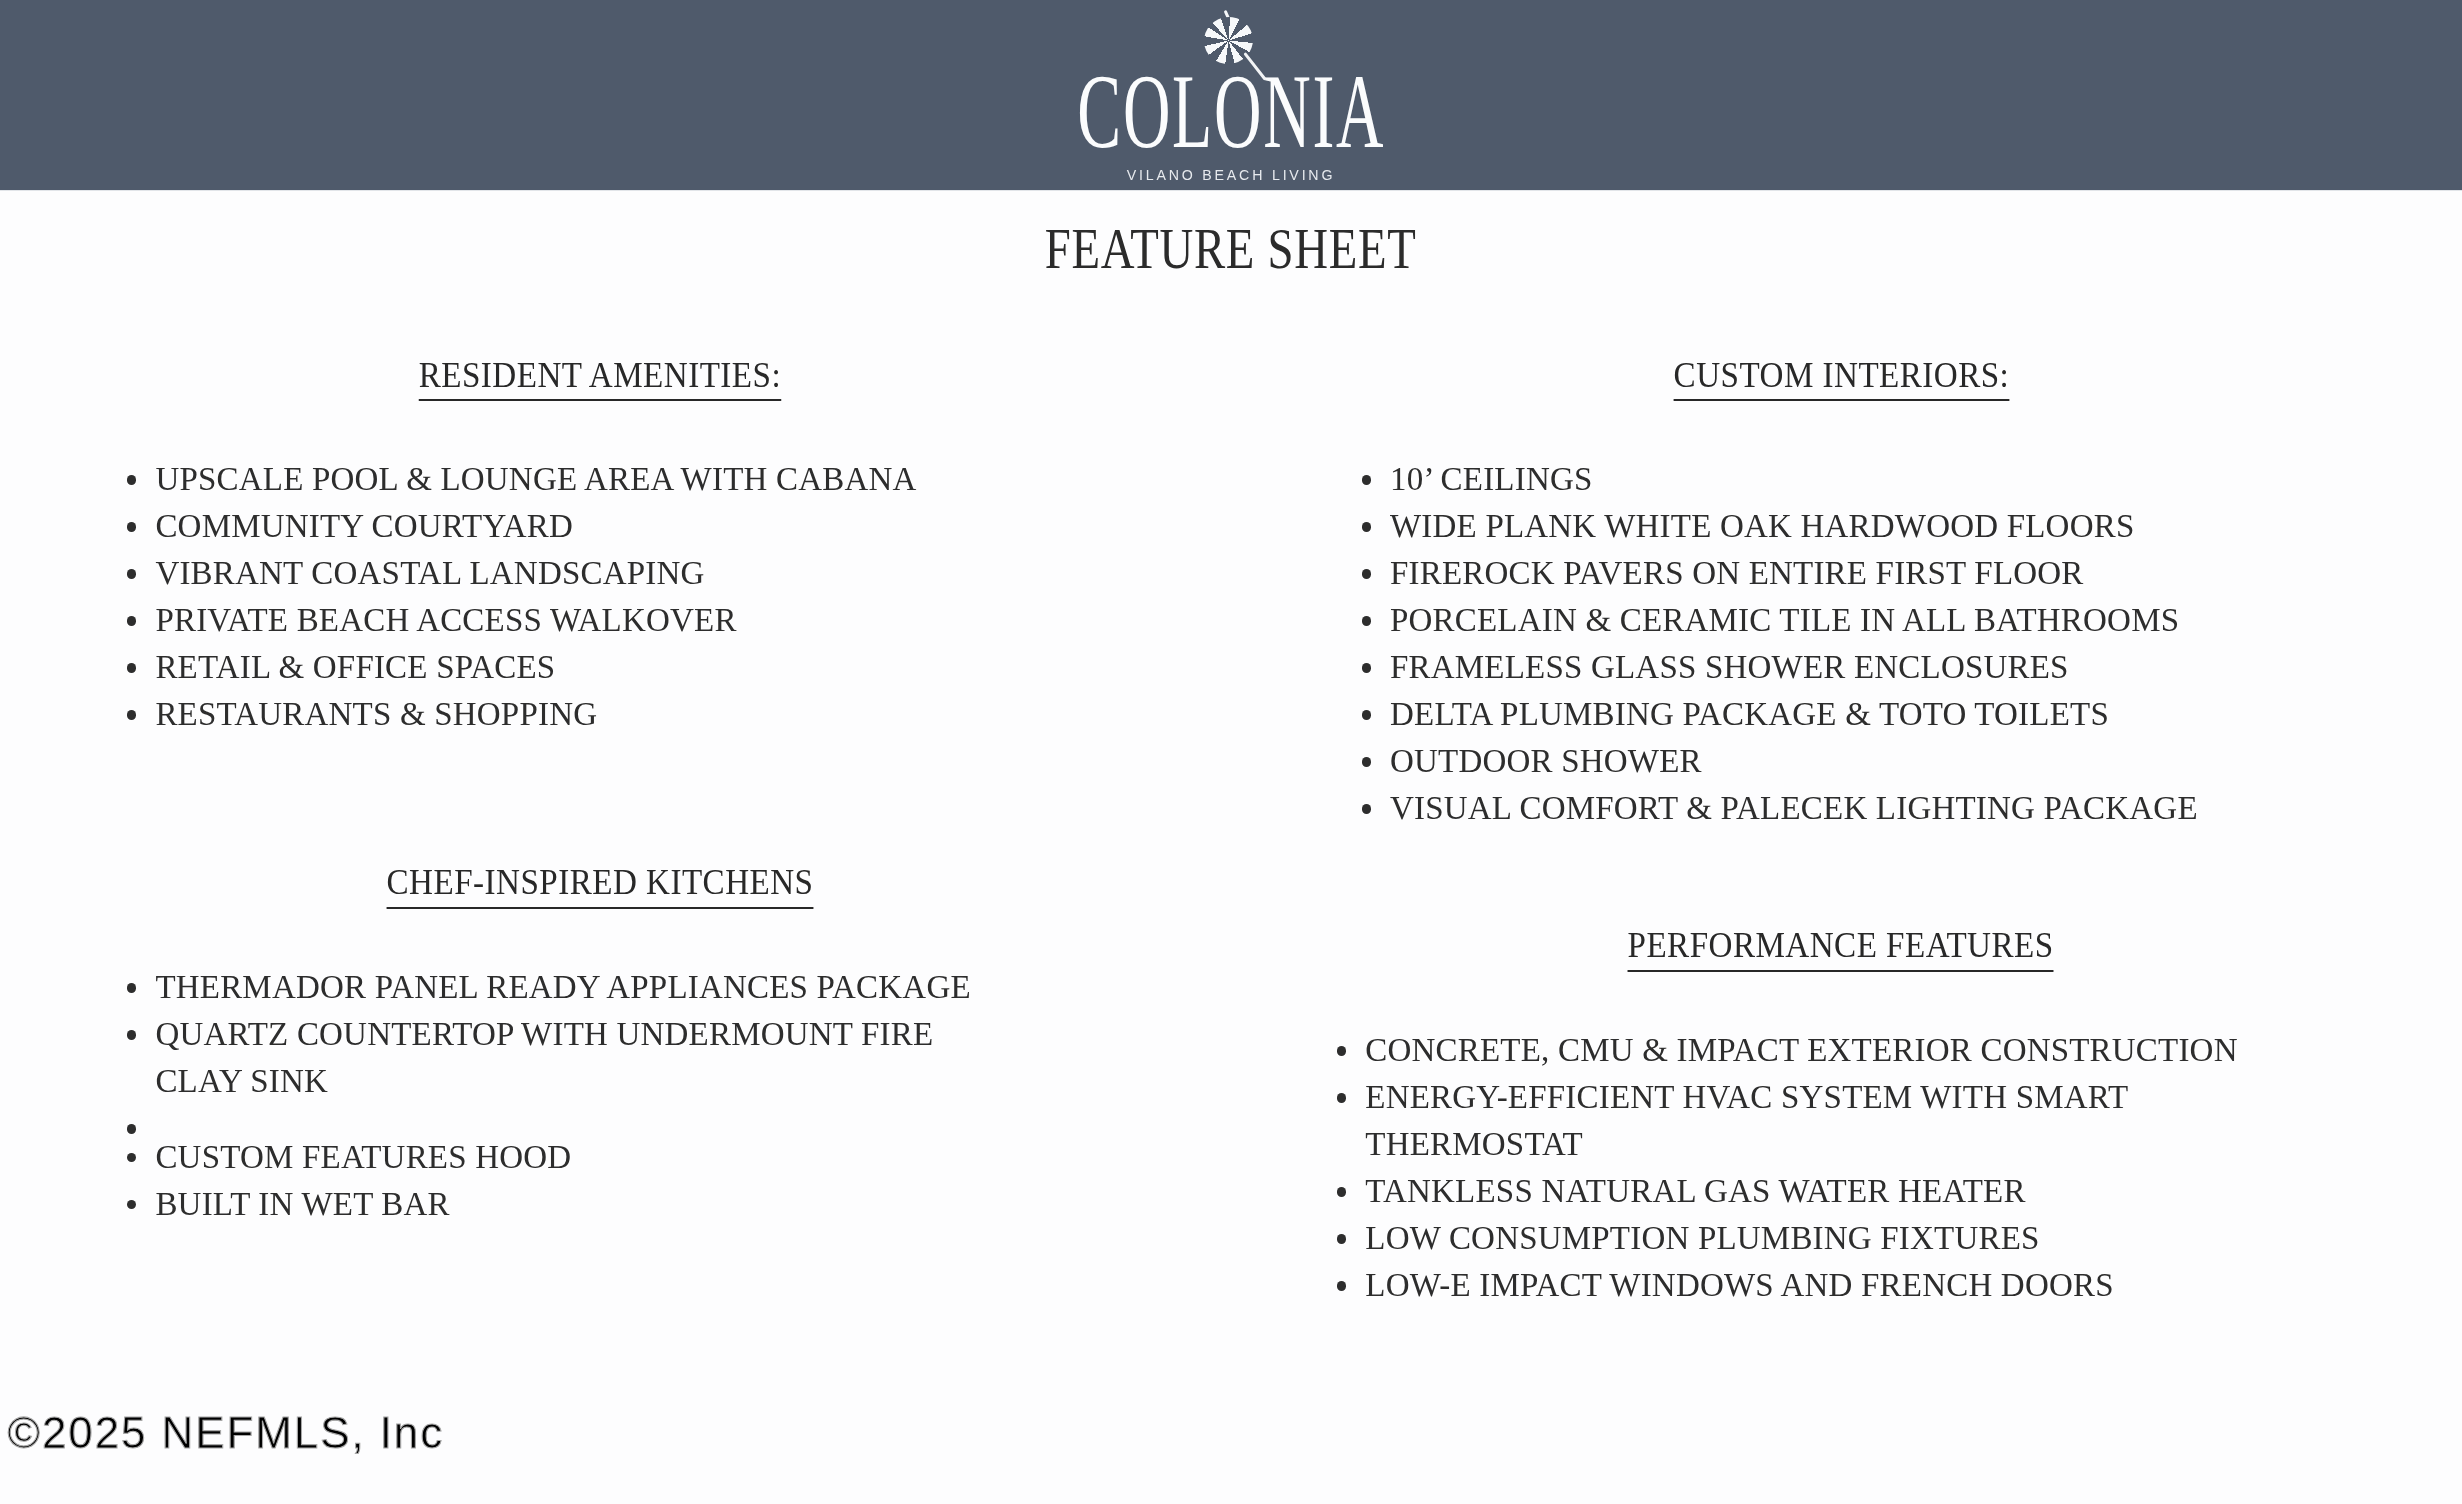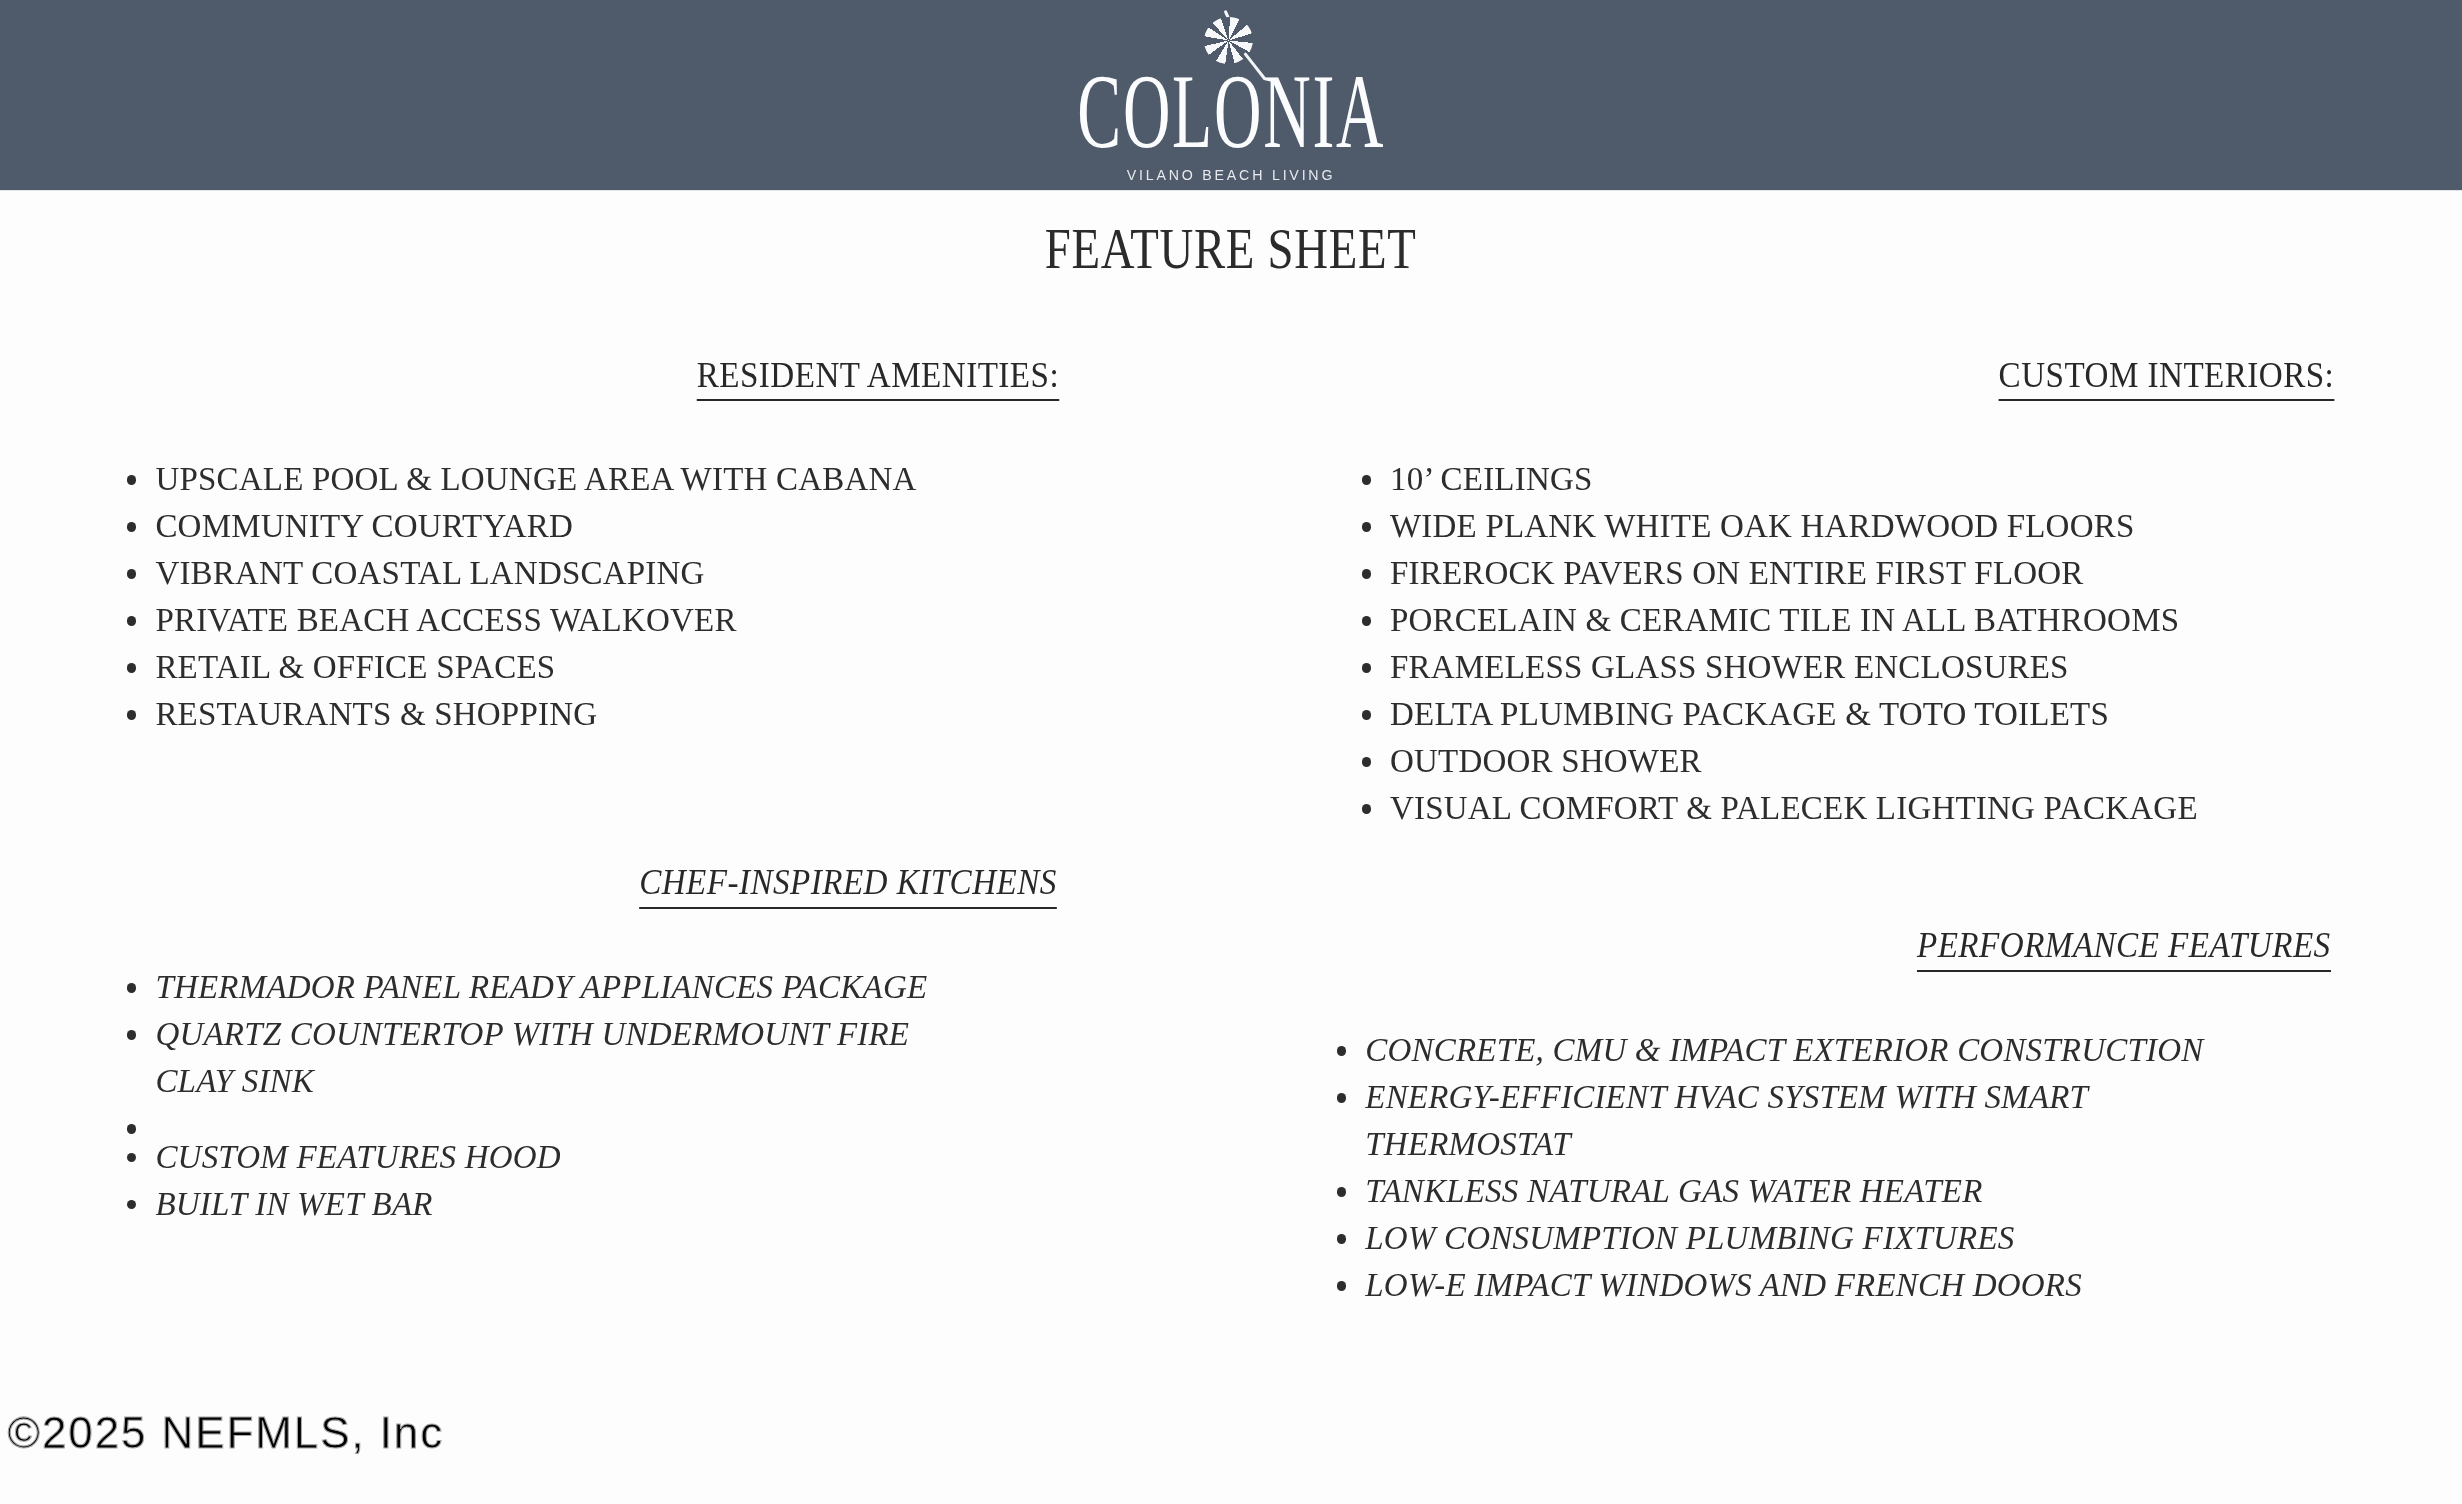--- a/index.html
+++ b/index.html
@@ -87,37 +87,37 @@
     transform: scaleX(0.82);
     transform-origin: center;
     white-space: nowrap;
   }
 
   
   .columns { display: flex; margin-top: 76px; align-items: flex-start; }
   .col-left  { width: 950px; margin-left: 125px; }
   .col-right { width: 1016px; margin-left: 258px; }
 
-  .section-title-wrap { text-align: right; }
+  .section-title-wrap { text-align: center; }
   .section-title {
     display: inline-block;
     font-size: 36px;
     line-height: 44px;
     letter-spacing: 0.5px;
     color: #282828;
     border-bottom: 2.8px solid #282828;
     padding-bottom: 2.8px;
     transform: scaleX(0.92);
     transform-origin: center;
     white-space: nowrap;
   }
   .list { list-style: none; margin: 55px 0 0 0; padding: 0 0 0 1.9px; }
   .col-right .sec-1 .list { padding-left: 28.5px; }
   .col-right .sec-2 .list { padding-left: 3.8px; }
-  .sec-2 { margin-top: 122px; font-style: italic; }
+  .sec-2 { margin-top: 122px; }
   .col-right .sec-2 { margin-top: 91px; }
 
   .item { display: flex; align-items: flex-start; }
   .item .dot {
     flex: 0 0 auto;
     width: 9.5px; height: 9.5px;
     border-radius: 50%;
     background: #2d2d2d;
     margin: 19px 19px 0 0;
   }

